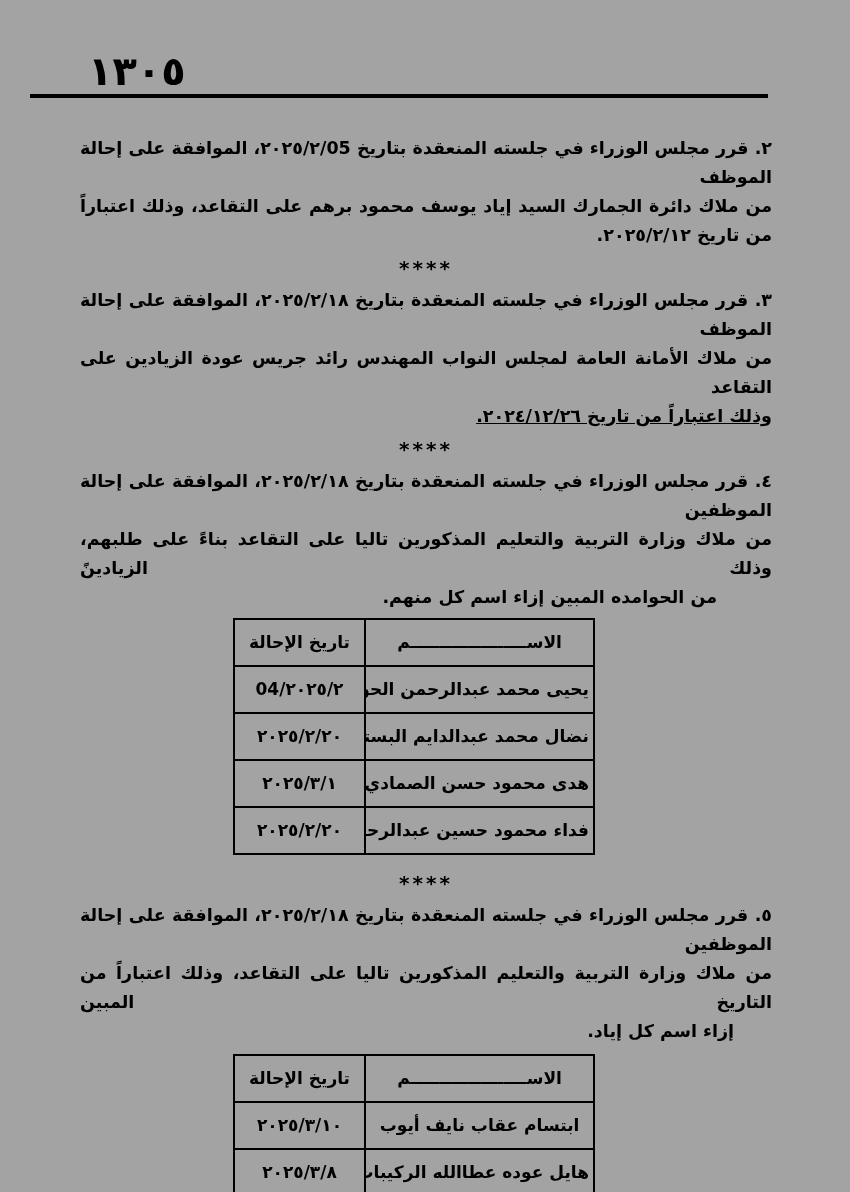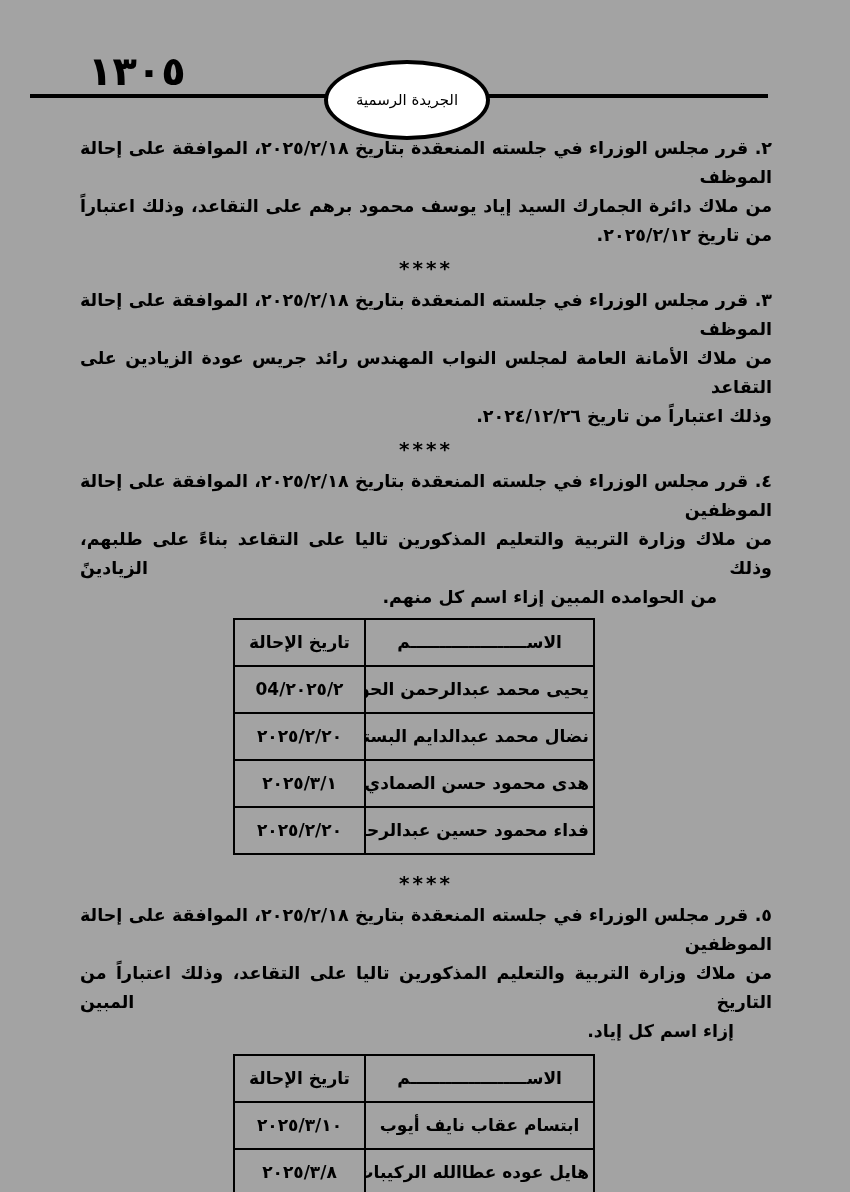--- a/index.html
+++ b/index.html
@@ -31,21 +31,21 @@
   
   .content {
     position:absolute; top:134px; right:78px; left:80px;
     direction:rtl; text-align:right;
     font-weight:bold; font-size:17.5px; line-height:29px;
   }
   .para { margin:0; }
   .jline { text-align:justify; text-align-last:justify; }
   .lastline { text-align:right; }
   .p2-last { text-align:right; margin-left:99px;  }
-  .p3-last { margin-left:0; }
+  .p3-last { margin-left:0;text-decoration:underline; }
   .p4-last { text-align:right; margin-right:55px; }
   .p5-last { text-align:right; margin-right:38px; }
   .sep {
     height:36px; line-height:36px; text-align:center;
     font-size:20px; letter-spacing:3px; font-weight:bold;
     direction:ltr;
   }
   
   .tbl-wrap { margin:6px 177px 0 0; }
   table.referral {
@@ -66,28 +66,25 @@
   .date-cell { letter-spacing:2px; }
   .tbl2 { margin-top:8px; }
 </style>
 </head>
 <body>
 
 <div class="page">
 
   <div class="page-number">١٣٠٥</div>
   <div class="header-rule"></div>
-  <div class="badge-oval">
-    <span>الجريدة الرسمية</span>
-  </div>
 
   <div class="content">
 
     <div class="para">
-      <div class="jline">٢. قرر مجلس الوزراء في جلسته المنعقدة بتاريخ ٢٠٢٥/٢/١٨، الموافقة على إحالة الموظف</div>
+      <div class="jline">٢. قرر مجلس الوزراء في جلسته المنعقدة بتاريخ ٢٠٢٥/٢/05، الموافقة على إحالة الموظف</div>
       <div class="jline">من ملاك دائرة الجمارك السيد إياد يوسف محمود برهم على التقاعد، وذلك اعتباراً</div>
       <div class="lastline p2-last">من تاريخ ٢٠٢٥/٢/١٢.</div>
     </div>
 
     <div class="sep">****</div>
 
     <div class="para">
       <div class="jline">٣. قرر مجلس الوزراء في جلسته المنعقدة بتاريخ ٢٠٢٥/٢/١٨، الموافقة على إحالة الموظف</div>
       <div class="jline">من ملاك الأمانة العامة لمجلس النواب المهندس رائد جريس عودة الزيادين على التقاعد</div>
       <div class="lastline p3-last">وذلك اعتباراً من تاريخ ٢٠٢٤/١٢/٢٦.</div>

